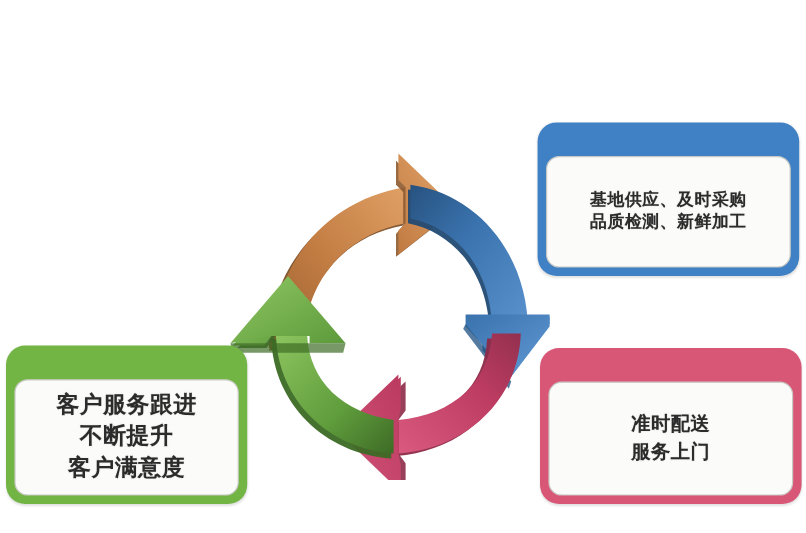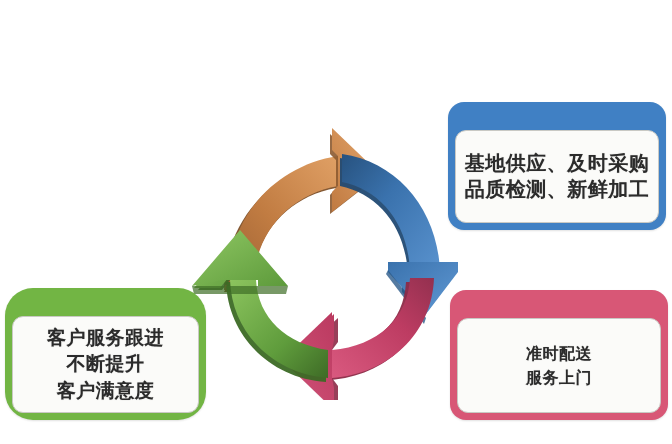--- a/index.html
+++ b/index.html
@@ -57,21 +57,21 @@
     font-weight: 600;
     text-shadow: 0 0 1px rgba(80,80,80,0.35);
     padding: 0 4px;
   }
 
   #box-order  { left: 6px;   top: 100px; width: 200px; height: 130px; }
   #box-supply { left: 448px; top: 102px; width: 218px; height: 128px; }
   #box-service{ left: 5px;   top: 288px; width: 201px; height: 132px; }
   #box-deliver{ left: 450px; top: 290px; width: 218px; height: 130px; }
 
-  #box-supply  .text { font-size: 20px; }
+  #box-supply  .text { font-size: 14px; }
   #box-deliver .text { font-size: 16px; line-height: 1.5; }
   #box-service .text { font-size: 19px; line-height: 1.38; }
 
   
   #cycle {
     position: absolute;
     left: 190px;
     top: 104px;
     width: 272px;
     height: 296px;
@@ -195,21 +195,21 @@
   </svg>
 
 
   <div class="callout" id="box-supply" style="background:#4080c4;">
     <div class="inner">
       <div class="text">基地供应、及时采购
 品质检测、新鲜加工</div>
     </div>
   </div>
 
-  <div class="callout" id="box-service" style="background:#72b544;border-radius:28px;">
+  <div class="callout" id="box-service" style="background:#72b544;">
     <div class="inner">
       <div class="text">客户服务跟进
 不断提升
 客户满意度</div>
     </div>
   </div>
 
   <div class="callout" id="box-deliver" style="background:#d85776;">
     <div class="inner">
       <div class="text">准时配送

